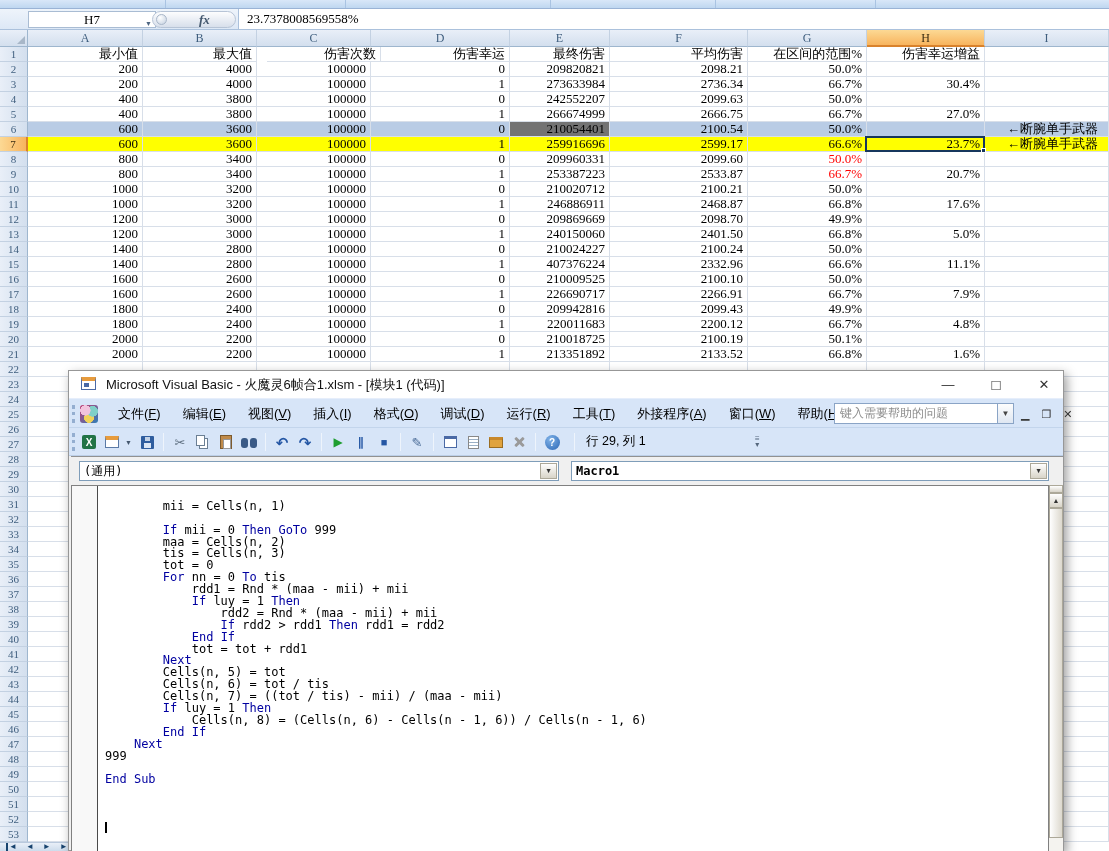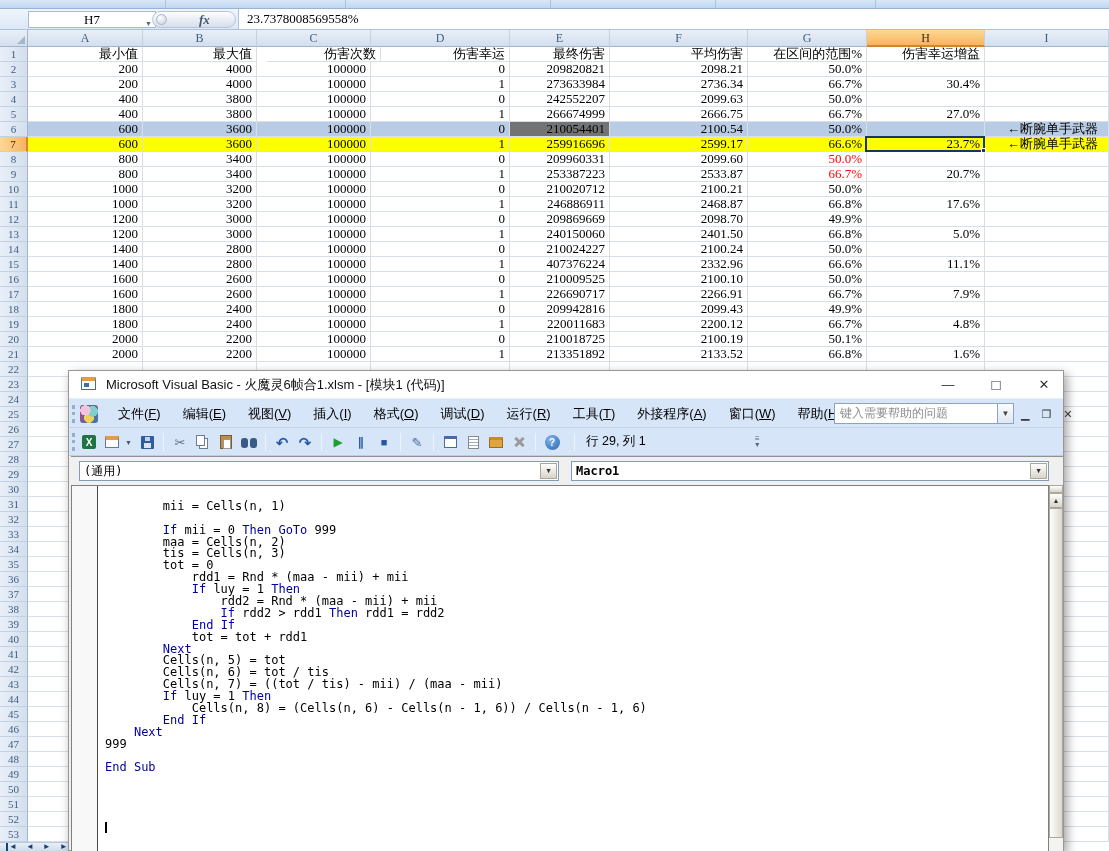--- a/index.html
+++ b/index.html
@@ -938,20 +938,21 @@
       <div class="abs code-panel">
         <div class="code-margin"></div>
         <div class="code-text" id="code-text">
             <div class="cl"> </div>
             <div class="cl">        mii = Cells(n, 1)</div>
             <div class="cl"> </div>
             <div class="cl">        <span class="kw">If</span> mii = 0 <span class="kw">Then</span> <span class="kw">GoTo</span> 999</div>
             <div class="cl">        maa = Cells(n, 2)</div>
             <div class="cl">        tis = Cells(n, 3)</div>
             <div class="cl">        tot = 0</div>
+            <div class="cl">        <span class="kw">For</span> nn = 0 <span class="kw">To</span> tis</div>
             <div class="cl">            rdd1 = Rnd * (maa - mii) + mii</div>
             <div class="cl">            <span class="kw">If</span> luy = 1 <span class="kw">Then</span></div>
             <div class="cl">                rdd2 = Rnd * (maa - mii) + mii</div>
             <div class="cl">                <span class="kw">If</span> rdd2 &gt; rdd1 <span class="kw">Then</span> rdd1 = rdd2</div>
             <div class="cl">            <span class="kw">End</span> <span class="kw">If</span></div>
             <div class="cl">            tot = tot + rdd1</div>
             <div class="cl">        <span class="kw">Next</span></div>
             <div class="cl">        Cells(n, 5) = tot</div>
             <div class="cl">        Cells(n, 6) = tot / tis</div>
             <div class="cl">        Cells(n, 7) = ((tot / tis) - mii) / (maa - mii)</div>

